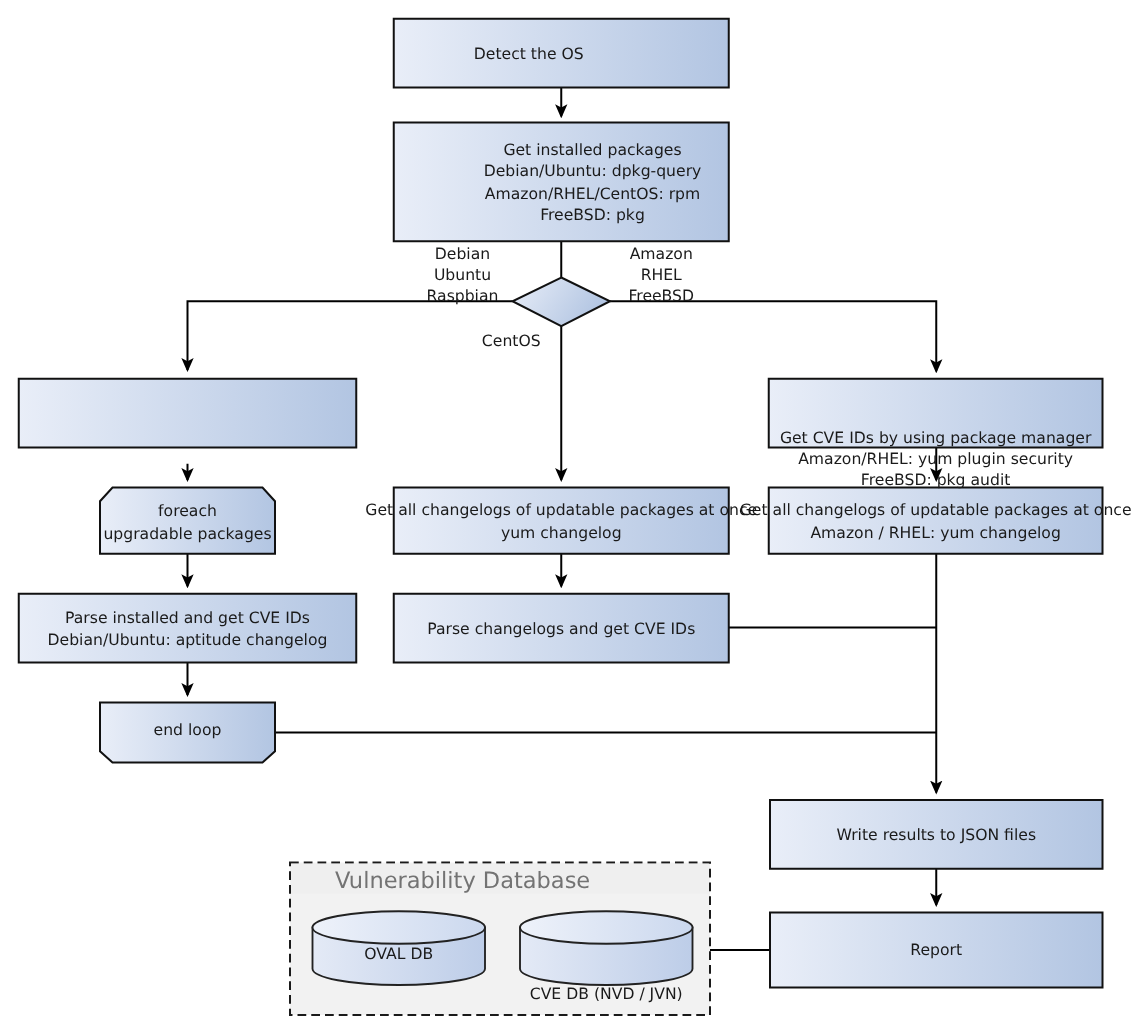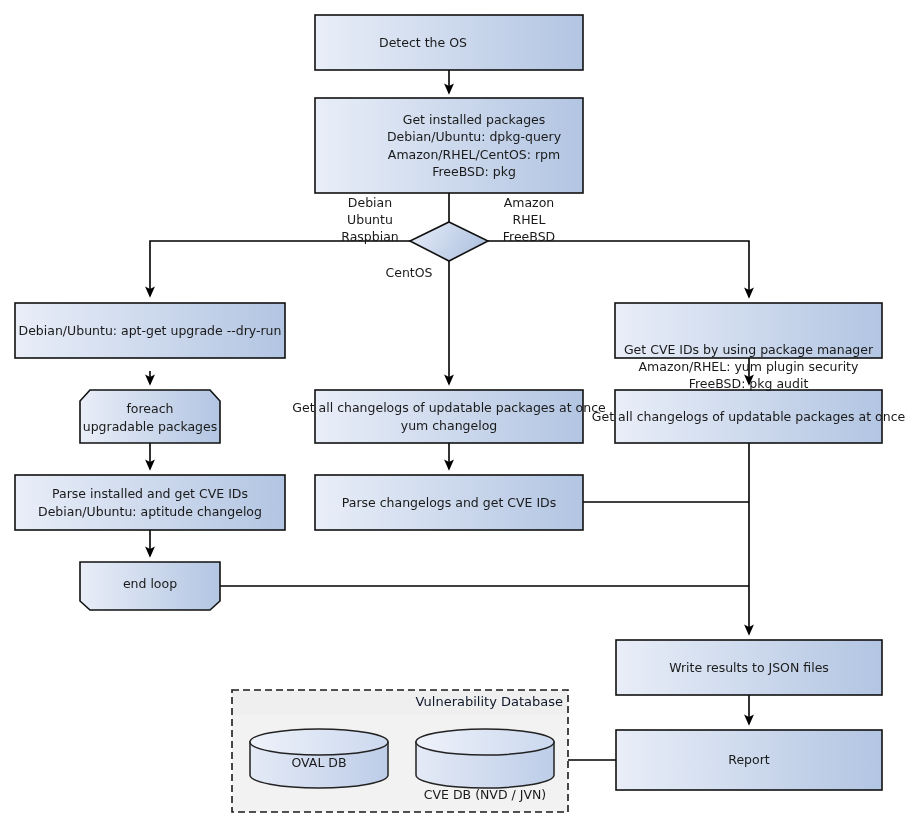--- a/index.html
+++ b/index.html
@@ -36,23 +36,22 @@
   .edge-label {
     position: absolute;
     font-size: 12.5px;
     color: #1a1a1a;
     text-align: center;
     line-height: 1.34;
     white-space: nowrap;
   }
   .group-title {
     position: absolute;
-    font-size: 13px;
-    color: #0f172a;
-    text-align: right;
+    font-size: 18px;
+    color: #737373;
     white-space: nowrap;
   }
 </style>
 </head>
 <body>
 
 <svg id="canvas" viewBox="0 0 910 823">
   <defs>
     <linearGradient id="boxgrad" x1="0" y1="0" x2="1" y2="0">
       <stop offset="0%" stop-color="#e9eef8"></stop>
@@ -167,21 +166,20 @@
   <span>RHEL</span><br>
   <span>FreeBSD</span>
 </div>
 
 <div class="edge-label" style="left:369px; top:265px; width:80px; text-align:center;">
   <span>CentOS</span>
 </div>
 
 <div class="node-text" style="left:15px; top:303px; width:270px; height:55px;">
   <div>
-    <span>Debian/Ubuntu: apt-get upgrade --dry-run</span>
   </div>
 </div>
 
 <div class="node-text" style="left:80px; top:392px; width:140px; height:51px;">
   <div>
     <span>foreach</span>
     <span>upgradable  packages</span>
   </div>
 </div>
 
@@ -215,20 +213,21 @@
   <div>
     <span>Get CVE IDs by using package manager</span>
     <span>Amazon/RHEL: yum plugin security</span>
     <span>FreeBSD: pkg audit</span>
   </div>
 </div>
 
 <div class="node-text" style="left:599px; top:390px; width:299px; height:53px;">
   <div>
     <span>Get all changelogs of updatable packages at once</span>
+    <span>Amazon / RHEL: yum changelog</span>
   </div>
 </div>
 
 <div class="node-text" style="left:616px; top:640px; width:266px; height:55px;">
   <div>
     <span>Write results to JSON files</span>
   </div>
 </div>
 
 <div class="node-text" style="left:616px; top:730px; width:266px; height:60px;">

